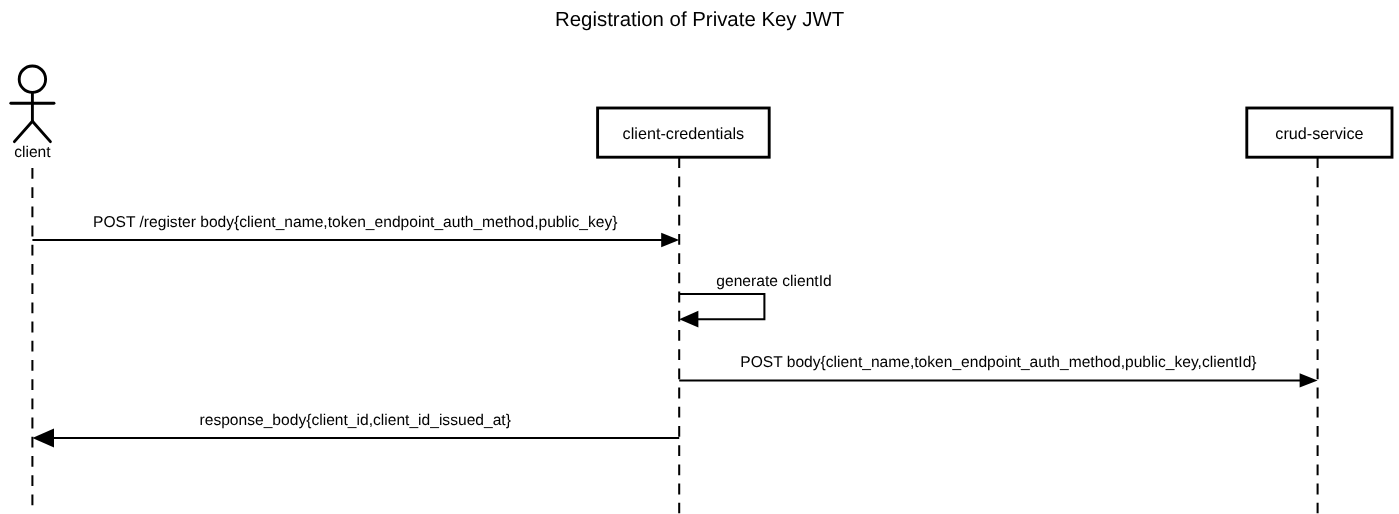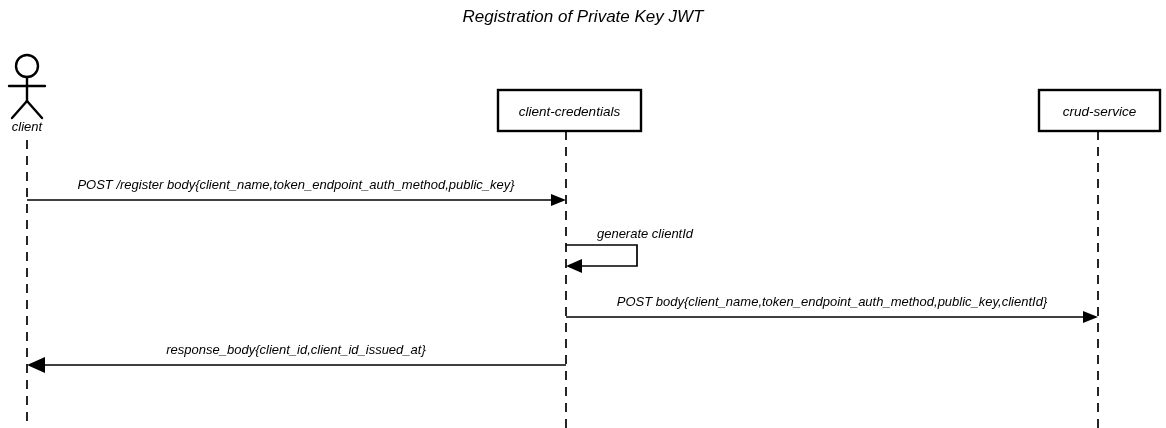--- a/index.html
+++ b/index.html
@@ -11,21 +11,20 @@
     width: 1166px;
     height: 428px;
     font-family: "Liberation Sans", sans-serif;
     color: #000000;
     overflow: hidden;
   }
   #diagram-root {
     position: relative;
     width: 1166px;
     height: 396px;
-    font-style: italic;
   }
   svg.diagram-canvas {
     display: block;
     width: 1166px;
     height: 428px;
   }
   text {
     font-family: "Liberation Sans", sans-serif;
     fill: #000000;
     dominant-baseline: alphabetic;

